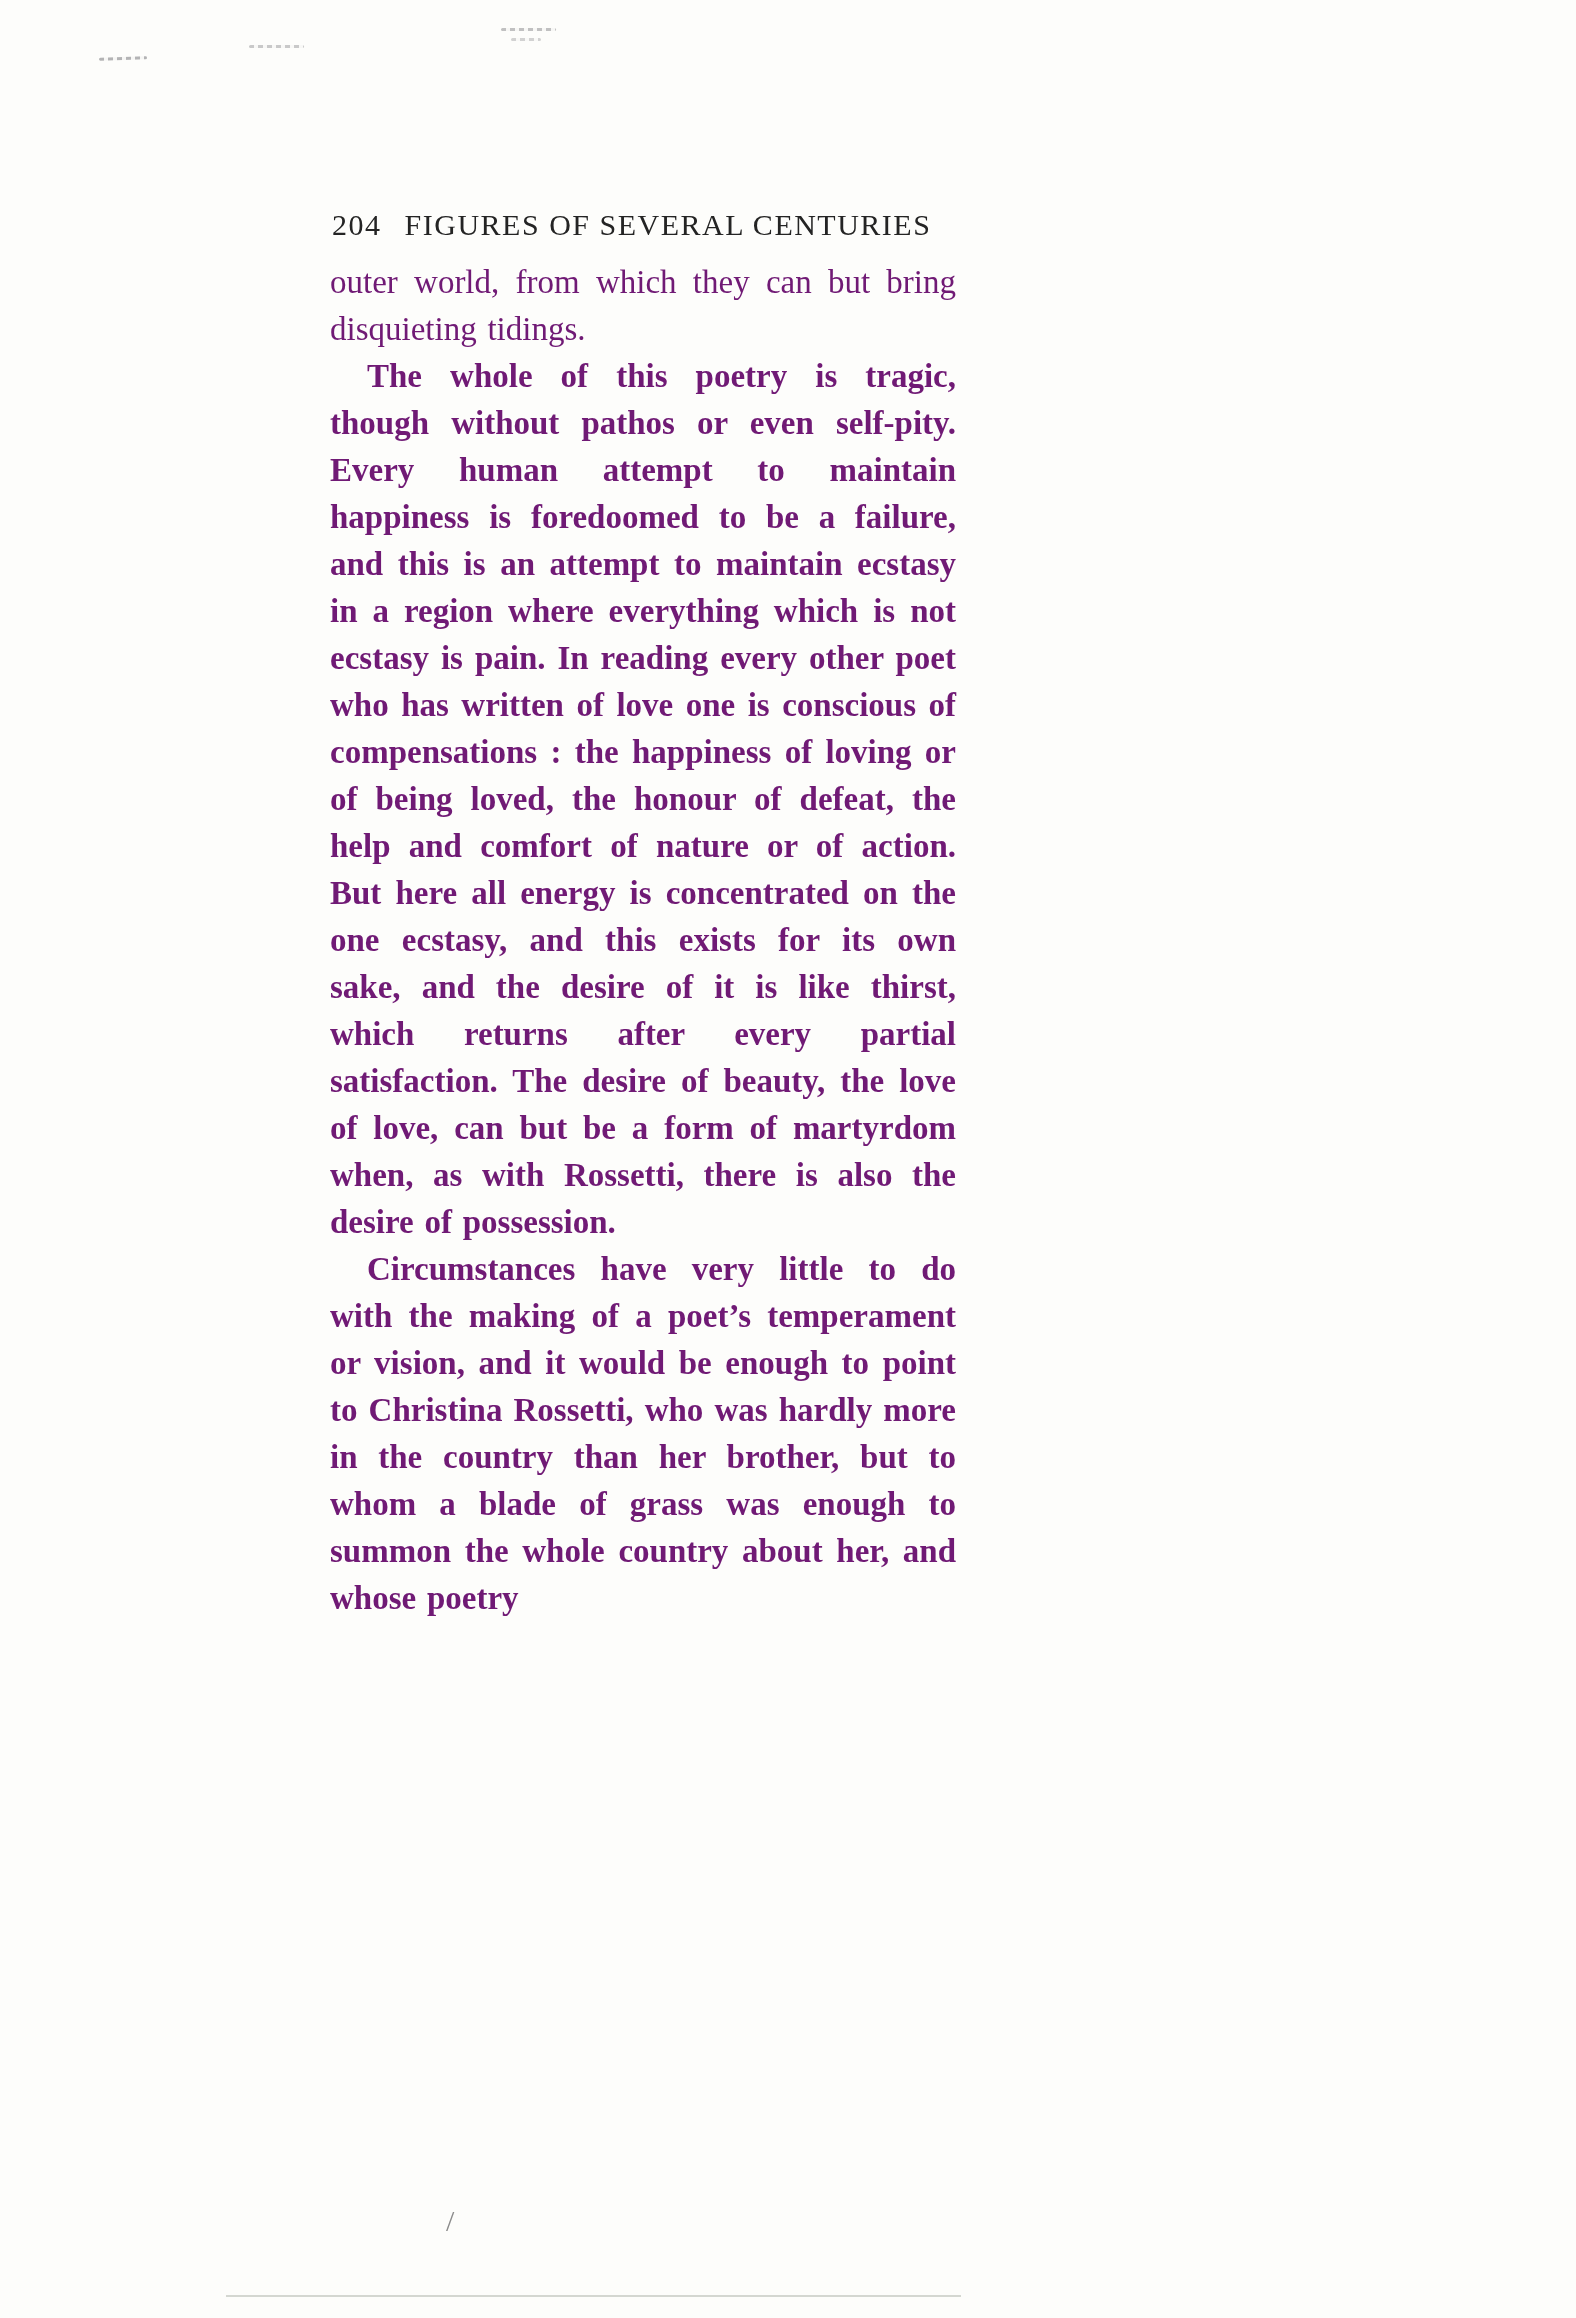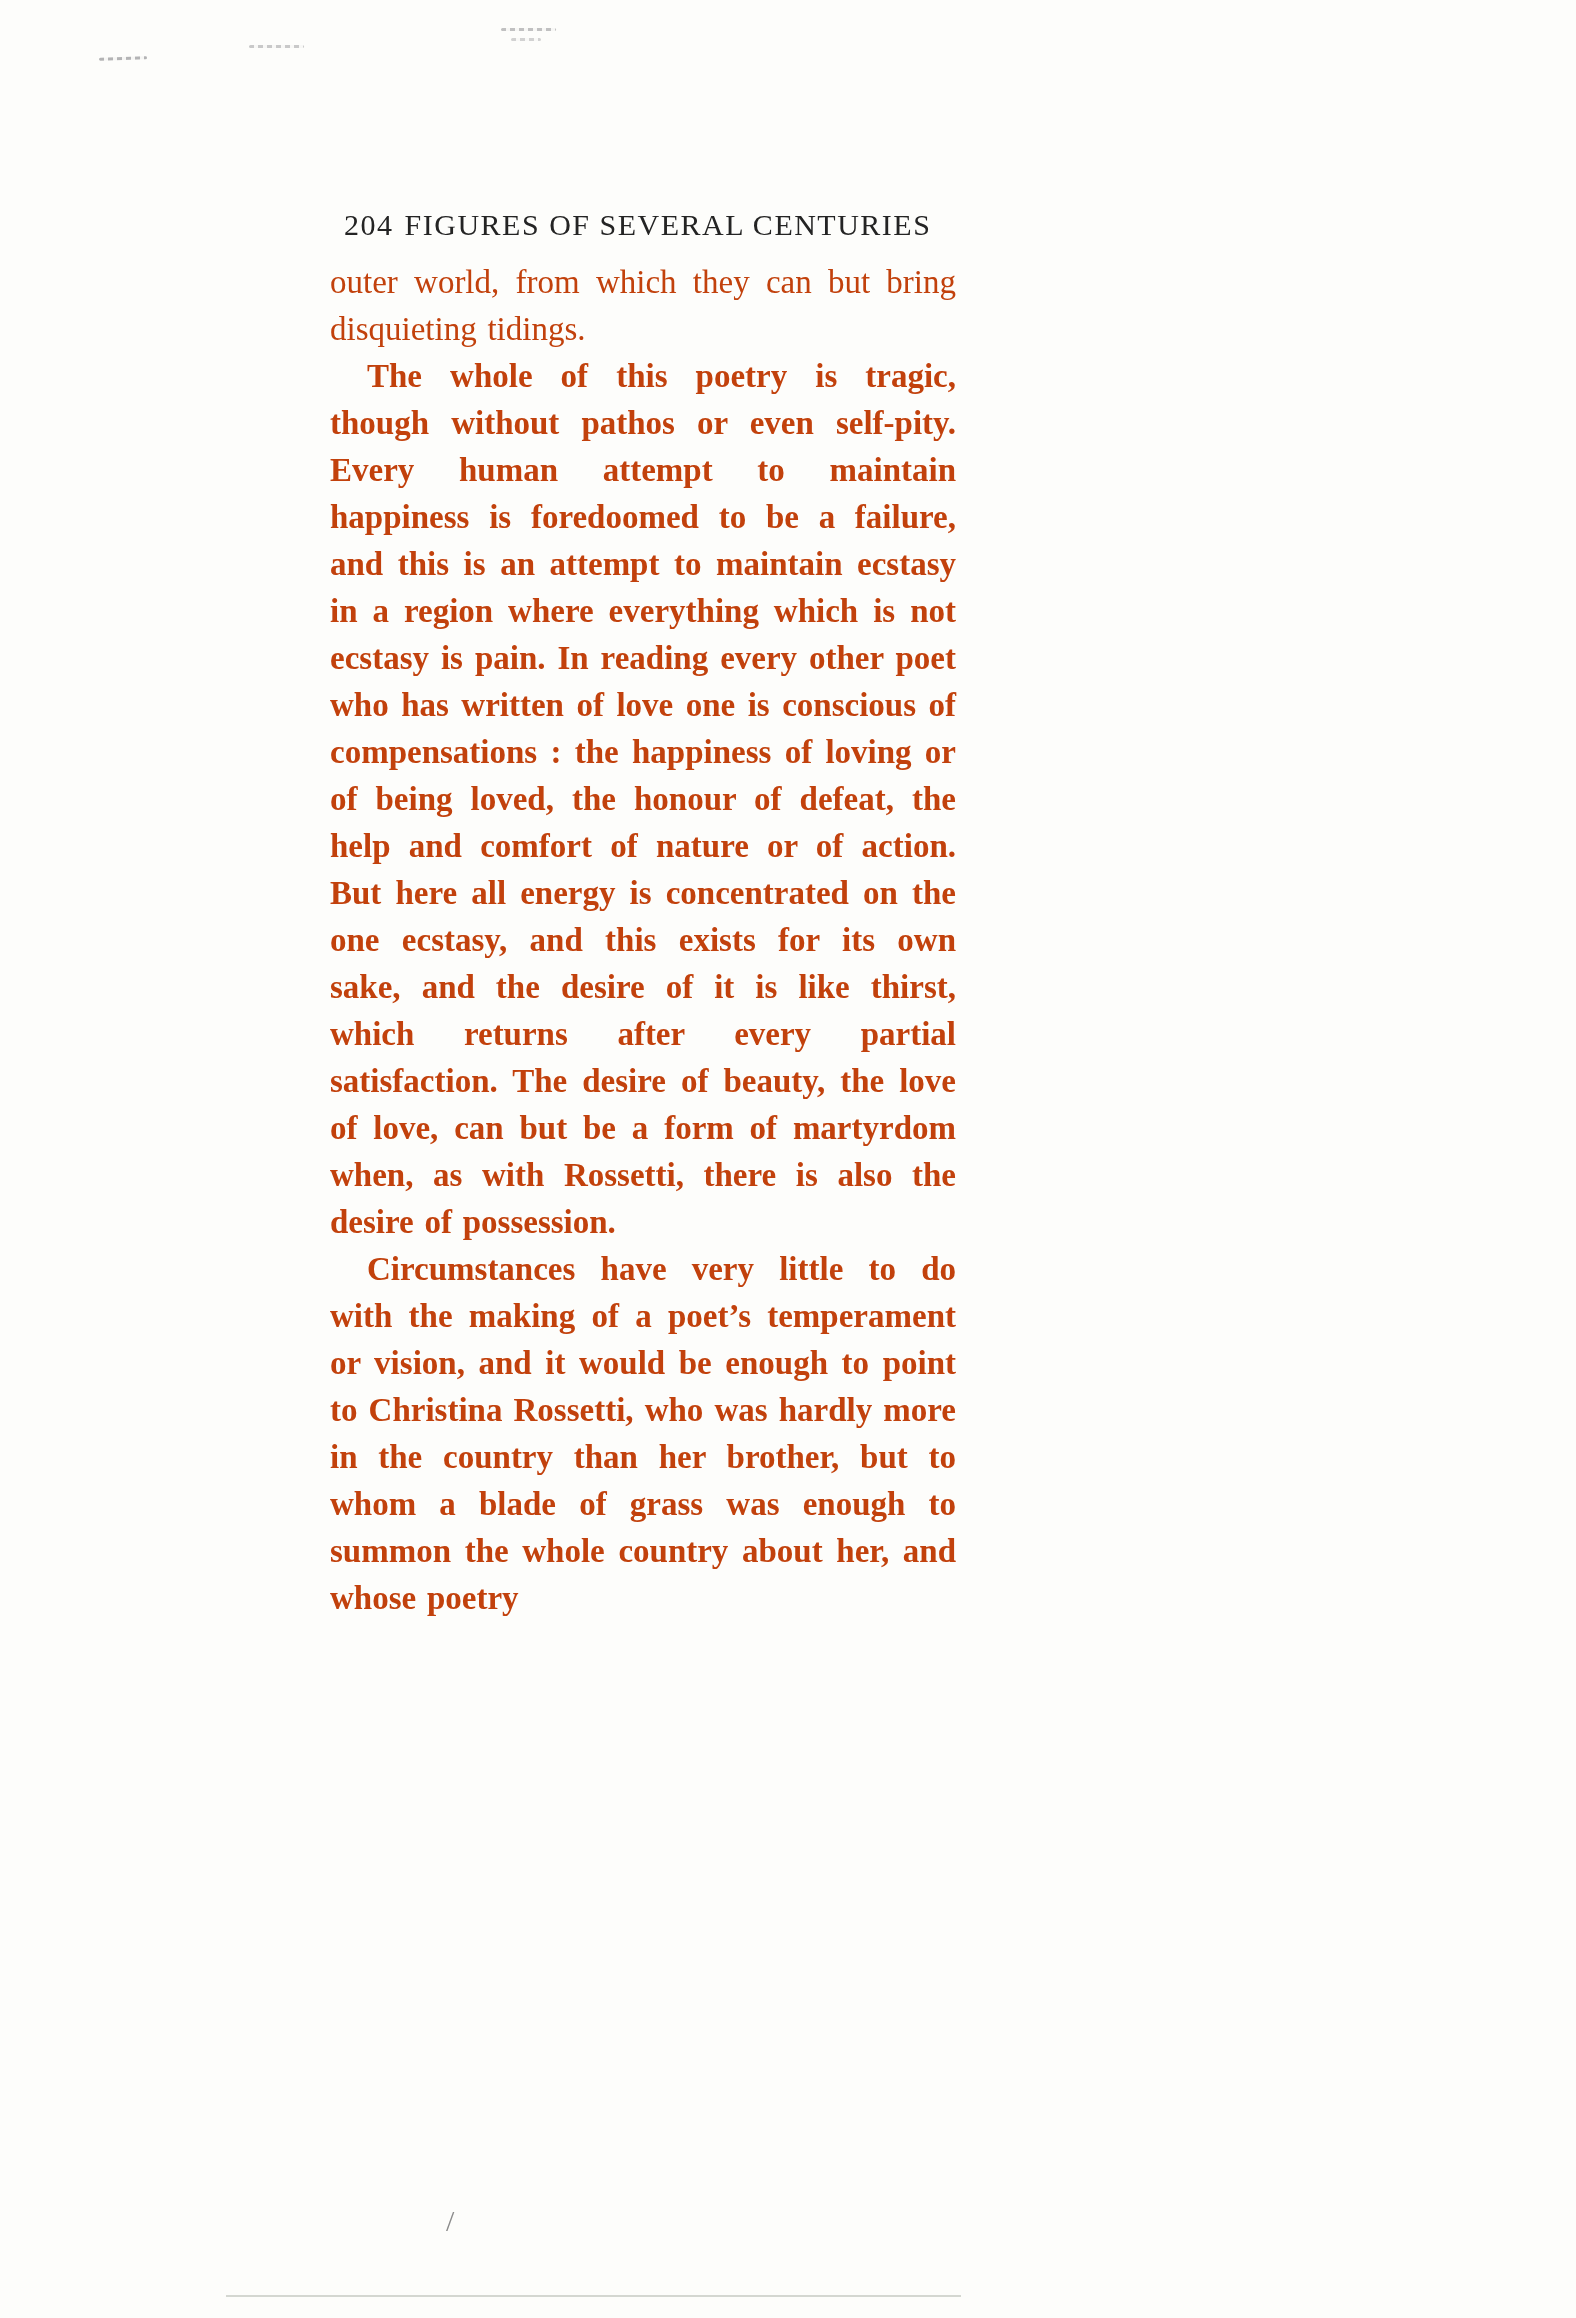--- a/index.html
+++ b/index.html
@@ -22,21 +22,21 @@
     left: 332px;
     top: 208px;
     width: 626px;
     height: 42px;
     font-size: 30px;
     letter-spacing: 1.5px;
     color: #242424;
   }
   .page-number {
     position: absolute;
-    left: 12px;
+    left: 0;
     top: 0;
   }
   .running-title {
     position: absolute;
     left: 0;
     right: 0;
     top: 0;
     text-align: center;
     padding-left: 46px;
     white-space: nowrap;
@@ -44,21 +44,21 @@
   
   .body-text {
     position: absolute;
     left: 330px;
     top: 259px;
     width: 626px;
     font-size: 33px;
     line-height: 47px;
     text-align: justify;
     word-spacing: 2.5px;
-    color: #c2410c;
+    color: #701a75;
   }
   .body-text p {
     margin: 0;
   }
   .body-text p.indent {
     text-indent: 37px;
     font-weight: bold;
   }
   
   .artifact {

